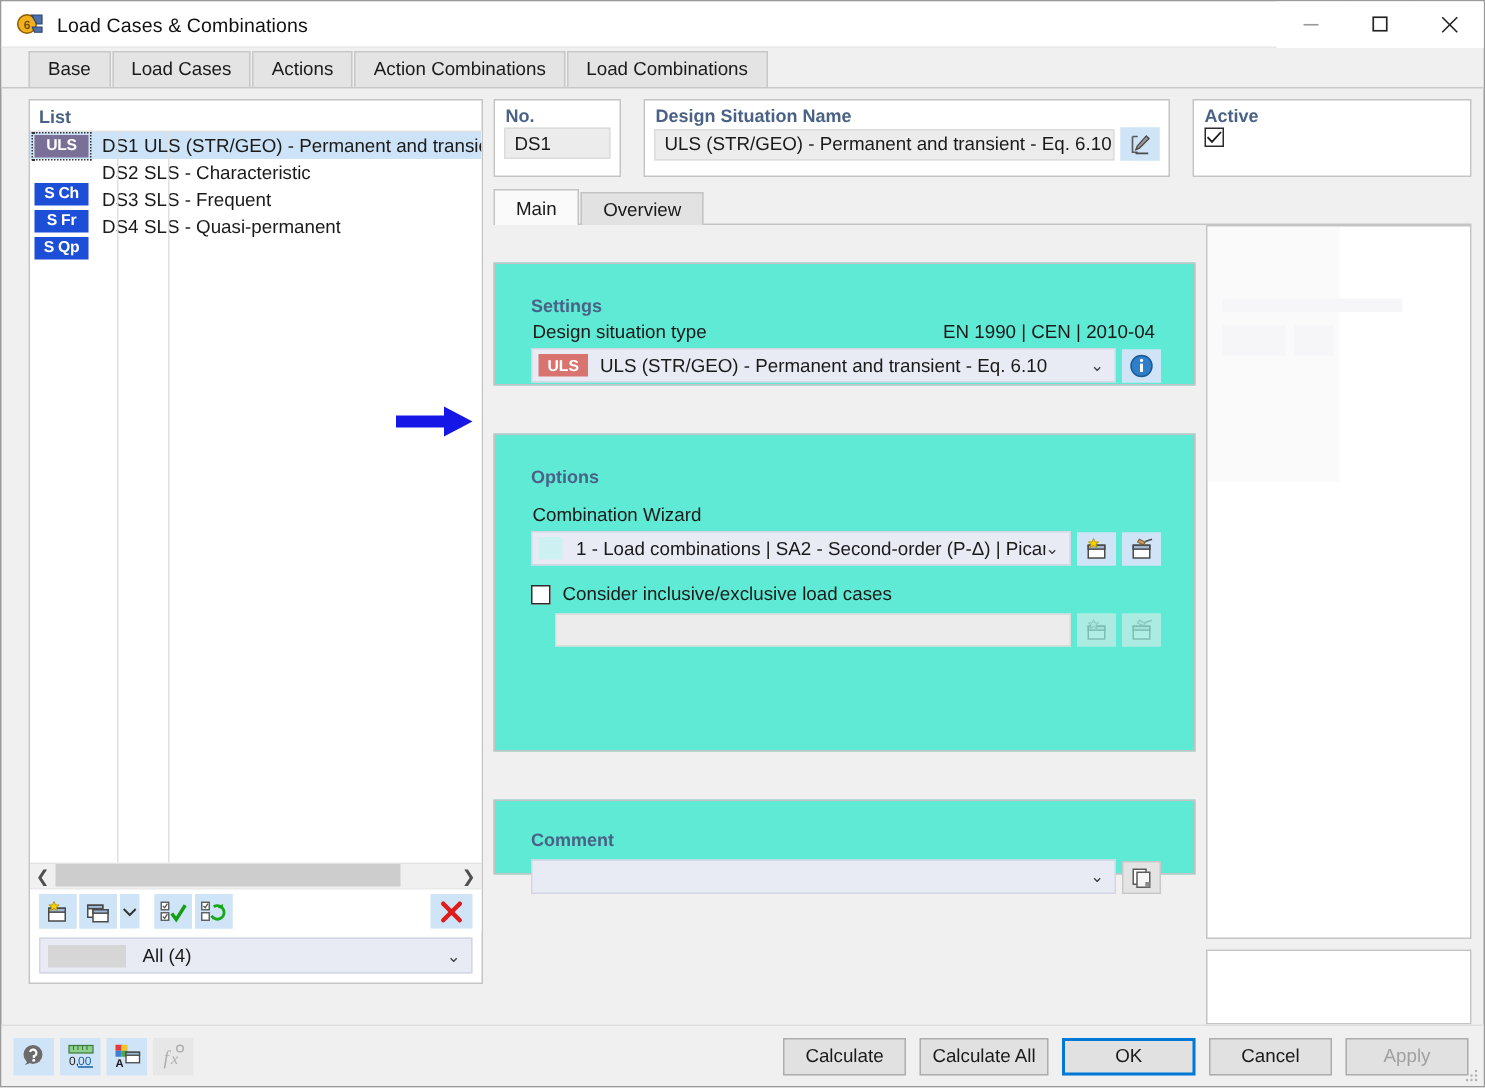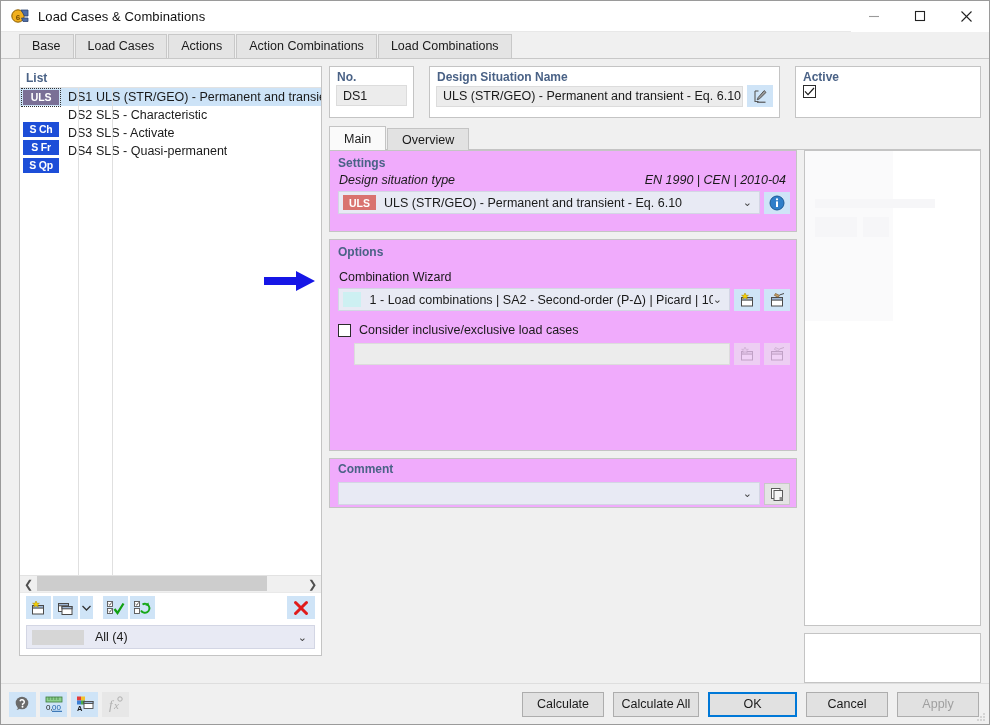--- a/index.html
+++ b/index.html
@@ -194,25 +194,25 @@
   .itab.active { background: #fafafa; height: 24px; z-index: 3; }
 
   #panelrow { flex: 1; display: flex; gap: 7px; min-height: 0; }
   #mainpanel {
     flex: 1; min-width: 0; display: flex; flex-direction: column; gap: 7px;
   }
   #sidepanel {
     width: 177px; min-width: 177px; display: flex; flex-direction: column; gap: 7px;
   }
   .whitecard { background: #ffffff; border: 1px solid #c4c4c4; }
-  .section { background: #f0abfc; border: 1px solid #c4c4c4; padding: 0; }
+  .section { background: #5eead4; border: 1px solid #c4c4c4; padding: 16px; margin-top: 25px; }
   .section .grouplabel { padding: 5px 0 3px 8px; }
 
   #settings { height: 82px; min-height: 82px; }
-  .sdrow { display: flex; align-items: center; padding: 0 10px 0 9px; font-style: italic; }
+  .sdrow { display: flex; align-items: center; padding: 0 10px 0 9px; }
   .sdlabel { font-size: 12.5px; }
   .sdright { margin-left: auto; font-size: 12.5px; }
   .combo {
     height: 23px; margin: 4px 6px 0 8px;
     background: #e8eaf4; border: 1px solid #d3d6e4;
     display: flex; align-items: center; font-size: 12.5px;
   }
   .combo .minibadge {
     width: 33px; height: 15px; background: #d9736f; color: #fff;
     font-size: 10.5px; font-weight: bold;
@@ -342,21 +342,21 @@
           <div class="rowtext">ULS (STR/GEO) - Permanent and transient - E</div>
         </div>
         <div class="listrow">
           <div class="badge sls">S Ch</div>
           <div class="rowno">DS2</div>
           <div class="rowtext">SLS - Characteristic</div>
         </div>
         <div class="listrow">
           <div class="badge sls">S Fr</div>
           <div class="rowno">DS3</div>
-          <div class="rowtext">SLS - Activate</div>
+          <div class="rowtext">SLS - Frequent</div>
         </div>
         <div class="listrow">
           <div class="badge sls">S Qp</div>
           <div class="rowno">DS4</div>
           <div class="rowtext">SLS - Quasi-permanent</div>
         </div>
       </div>
 
       <div id="hscroll">
         <div class="sbtn">❮</div>

